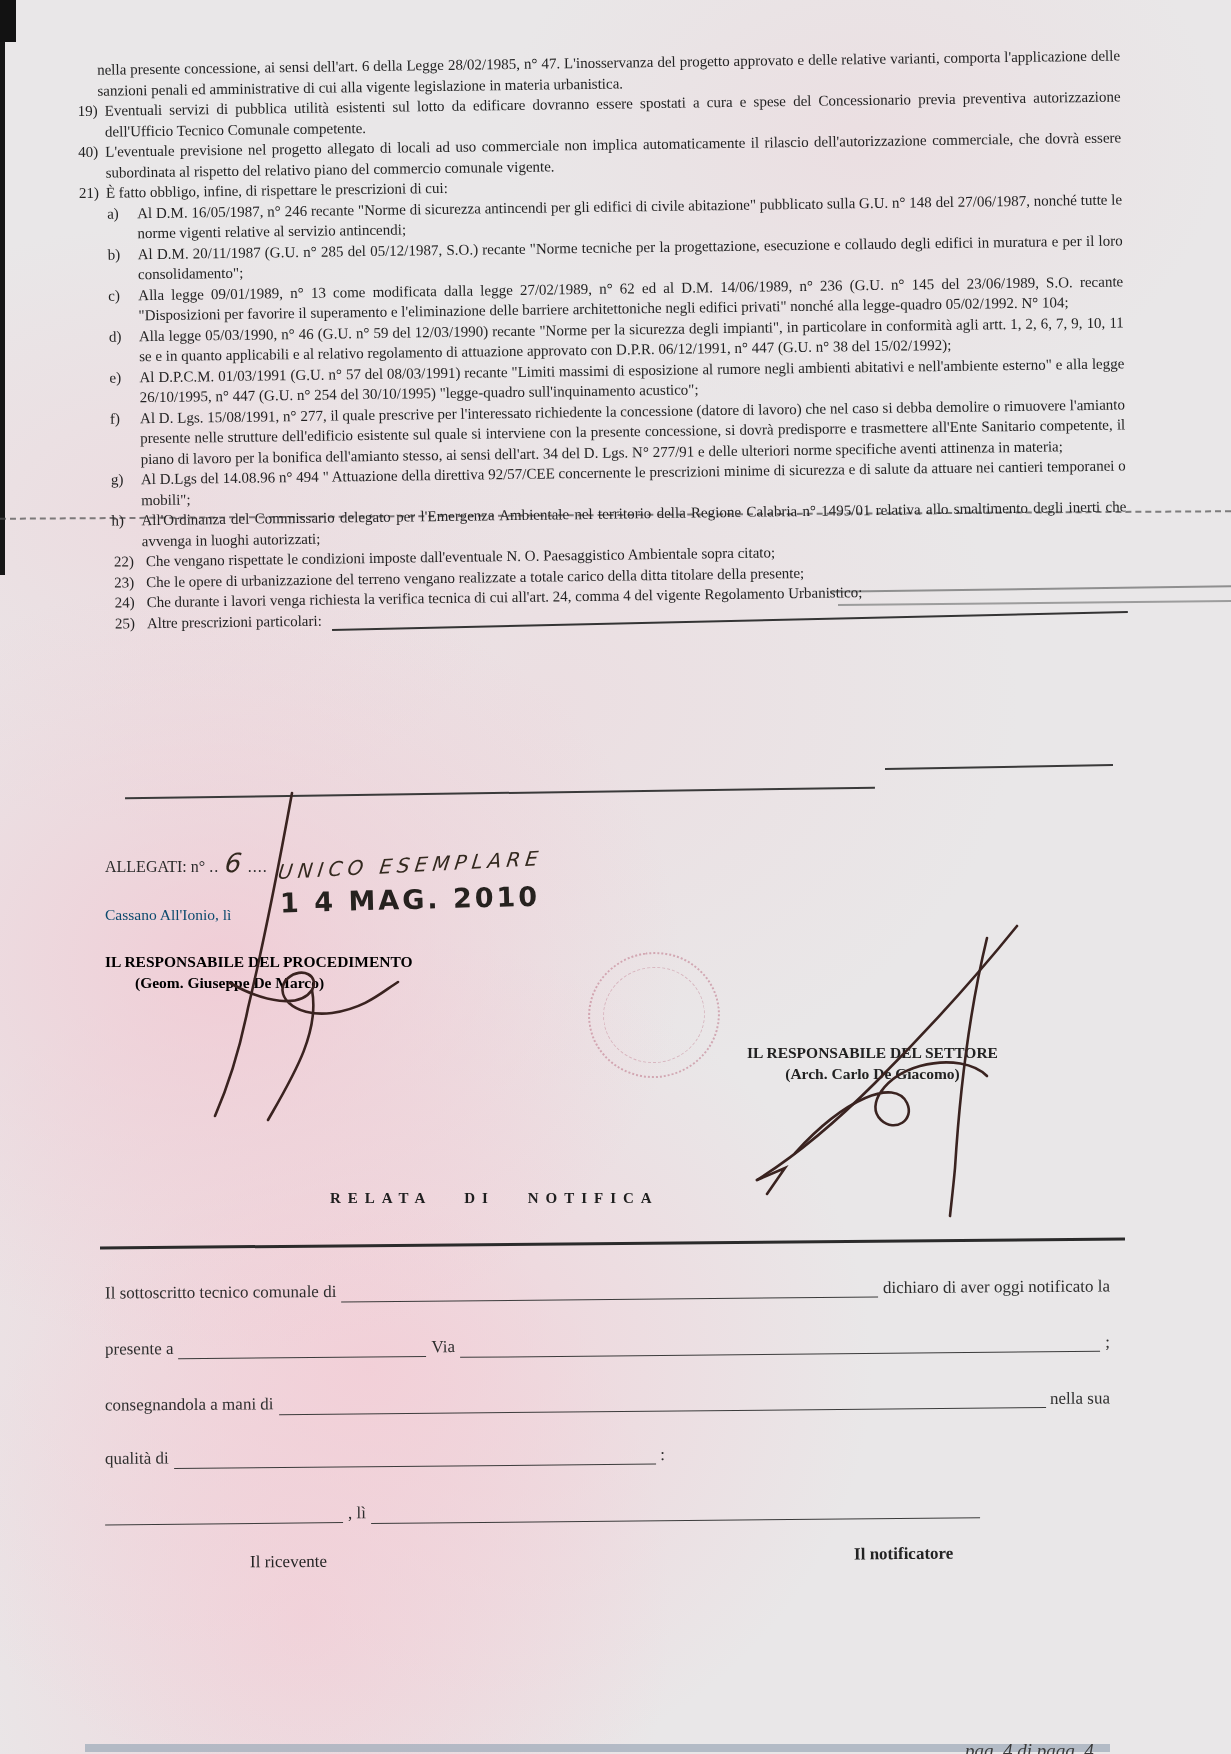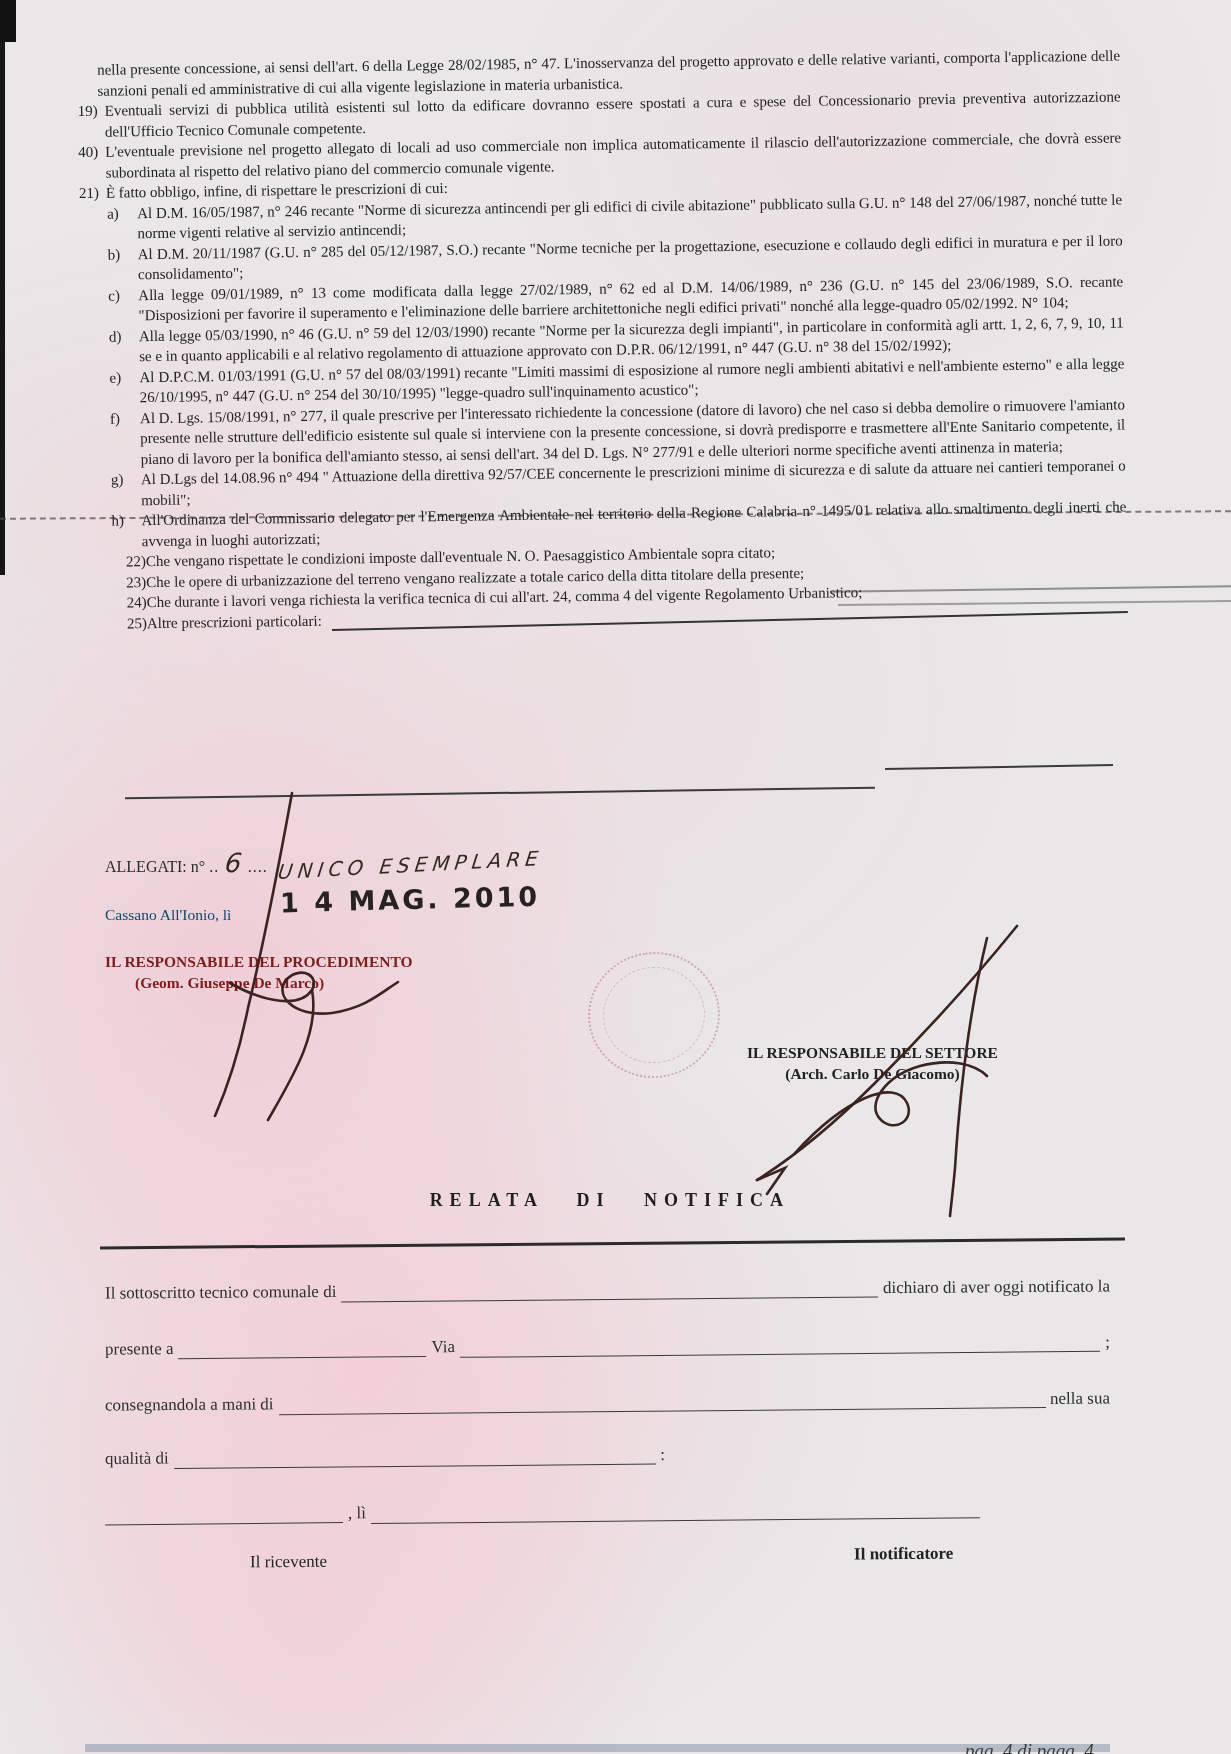--- a/index.html
+++ b/index.html
@@ -35,21 +35,21 @@
     font-size:15px;line-height:20.5px;color:#232323;
     transform:rotate(-0.8deg);transform-origin:0 100%;
   }
   .item{display:flex;align-items:flex-start;}
   .item .lbl{flex:0 0 27px;}
   .item .txt{flex:1 1 auto;text-align:justify;}
   .item.intro{padding-left:20px;}
   .item.sub{padding-left:28px;}
   .item.sub .lbl{flex:0 0 30px;}
   .item.num2{padding-left:30px;}
-  .item.num2 .lbl{flex:0 0 32px;text-align:right;}
+  .item.num2 .lbl{flex:0 0 32px;}
   .item .blank-fill{flex:1 1 auto;height:15px;border-bottom:2px solid #343434;margin-left:10px;transform:rotate(-0.5deg);}
   .item.has-blank .txt{flex:0 0 auto;text-align:left;}
 
   
   .allegati{position:absolute;left:105px;top:848px;font-size:16px;color:#2b2b2b;white-space:nowrap;}
   .allegati .dots{letter-spacing:1px;color:#2b2b2b;}
   .hand{
     font-family:"DejaVu Sans", sans-serif;font-style:italic;
     color:#33291f;letter-spacing:5px;display:inline-block;
     transform:rotate(-3deg) skewX(-10deg);
@@ -57,41 +57,41 @@
   .hand.num6{font-size:26px;letter-spacing:0;margin:0 2px;}
   .hand.note{font-size:20px;margin-left:6px;}
   .dateline{position:absolute;left:105px;top:906px;font-size:15.5px;color:#0c4a6e;}
   .date-stamp{
     position:absolute;left:280px;top:884px;
     font-family:"DejaVu Sans", sans-serif;font-weight:bold;font-size:27px;
     letter-spacing:3px;color:#26221f;transform:rotate(-1.5deg);white-space:nowrap;
   }
 
   
-  .resp-proc{position:absolute;left:105px;top:953px;font-weight:bold;font-size:15.5px;color:#7f1d1d;}
+  .resp-proc{position:absolute;left:105px;top:953px;font-weight:bold;font-size:15.5px;color:#000000;}
   .resp-proc .resp-name{margin-left:30px;margin-top:3px;}
   .resp-sett{position:absolute;left:700px;top:1044px;width:345px;font-weight:bold;font-size:15.5px;color:#222;text-align:center;}
   .resp-sett .resp-name{margin-top:3px;}
   .sig{position:absolute;pointer-events:none;}
   .sig path{fill:none;stroke:#3a2320;stroke-width:2.6;stroke-linecap:round;}
   .sig-left{left:170px;top:778px;}
   .sig-right{left:735px;top:918px;}
   .round-stamp{
     position:absolute;left:588px;top:952px;width:128px;height:122px;border-radius:50%;
     border:2px dotted rgba(186,108,128,.5);transform:rotate(-8deg);
   }
   .round-stamp::after{
     content:"";position:absolute;inset:13px;border-radius:50%;
     border:1px dashed rgba(186,108,128,.38);
   }
 
   
   .relata-title{
-    position:absolute;left:330px;top:1190px;width:460px;text-align:right;
-    font-weight:bold;font-size:18px;letter-spacing:7px;word-spacing:22px;color:#1f1f1f;
+    position:absolute;left:330px;top:1190px;width:460px;text-align:left;
+    font-weight:bold;font-size:15px;letter-spacing:7px;word-spacing:22px;color:#1f1f1f;
   }
   .rule-thick{position:absolute;left:100px;top:1242px;width:1025px;height:3px;background:#2b2b2b;transform:rotate(-0.5deg);}
   .frow{
     position:absolute;left:105px;width:1005px;display:flex;align-items:flex-end;
     font-size:17px;color:#2e2e2e;transform:rotate(-0.4deg);white-space:nowrap;
   }
   .frow .fb{display:inline-block;height:19px;border-bottom:1.6px solid #3b3b3b;margin:0 5px;transform:rotate(-0.15deg);}
   .frow .grow{flex:1 1 auto;}
   .frow-1{top:1280px;}
   .frow-2{top:1336px;}

